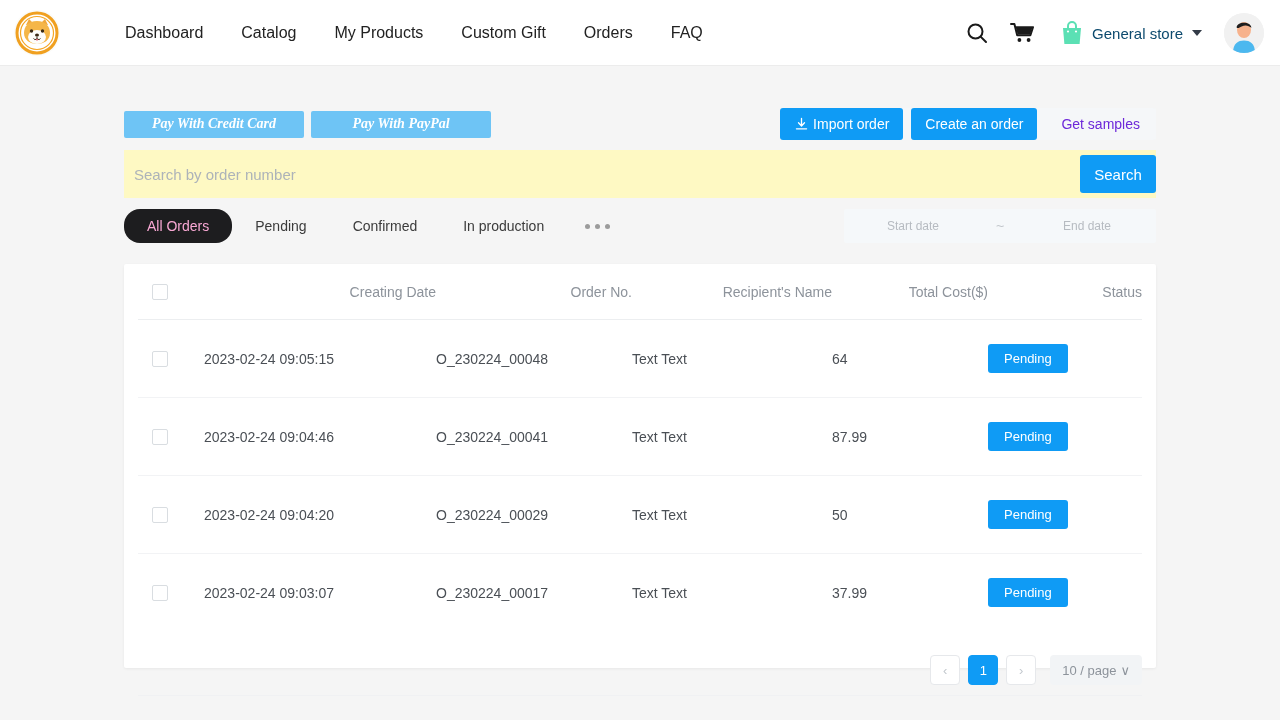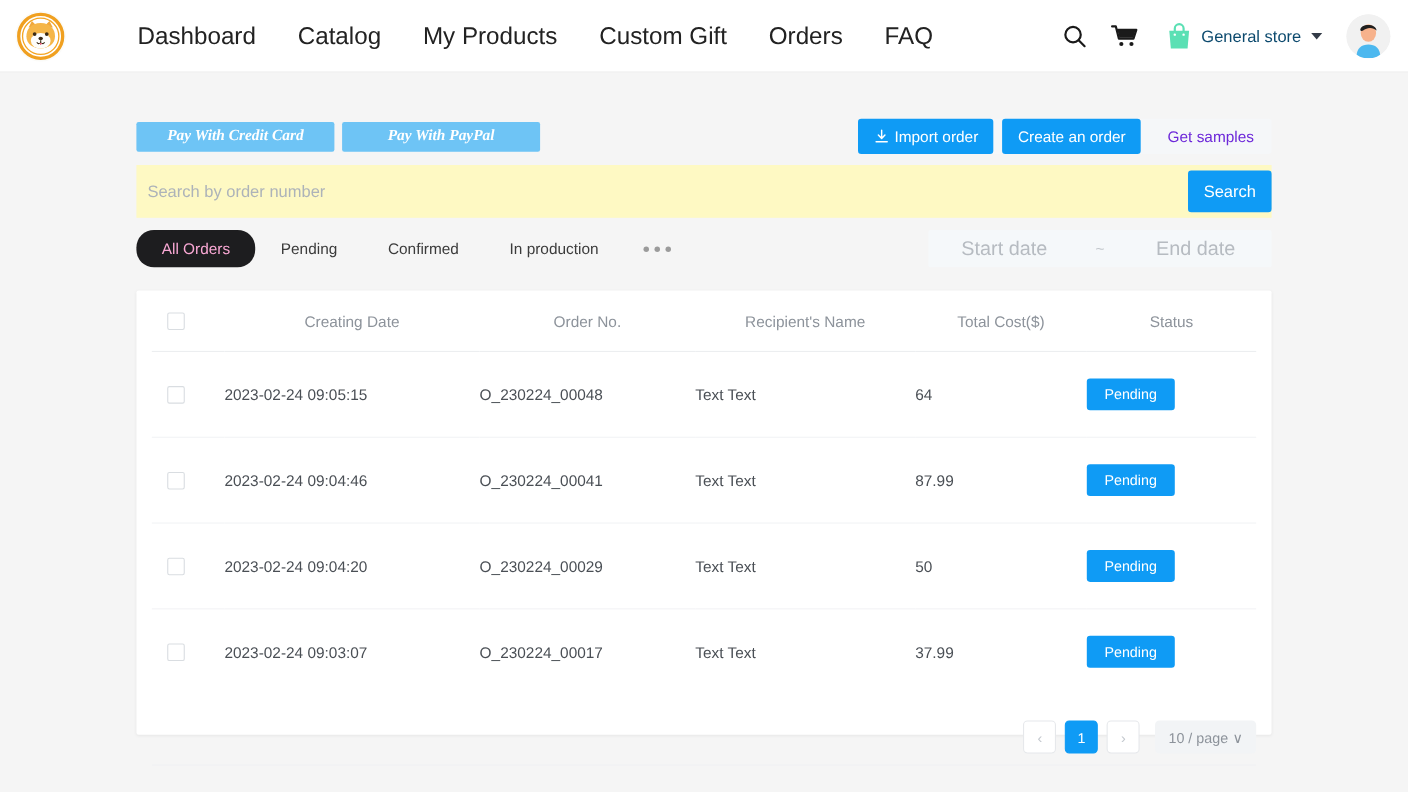--- a/index.html
+++ b/index.html
@@ -31,21 +31,21 @@
     border-radius: 50%;
     background: #fbfbf8;
     display: flex; align-items: center; justify-content: center;
   }
   .nav {
     display: flex; align-items: center;
     margin-left: 46px;
     gap: 0;
   }
   .nav-item {
-    font-size: 22px;
+    font-size: 16px;
     color: #222222;
     padding: 0 19px;
     line-height: 66px;
     cursor: pointer;
     white-space: nowrap;
   }
   .header-right {
     margin-left: auto;
     display: flex; align-items: center;
     gap: 0;
@@ -205,21 +205,21 @@
     margin-left: auto;
     display: flex; align-items: center;
     background: #f5f8fa;
     height: 34px;
     padding: 0 14px;
     border-radius: 2px;
     width: 312px;
     justify-content: space-between;
   }
   .date-field {
-    font-size: 18px; color: #ef4444;
+    font-size: 12px; color: #ef4444;
     border: none; outline: none; background: transparent;
     width: 110px;
     text-align: center;
   }
   .date-field::placeholder { color: #b6bbc1; }
   .date-sep { color: #c2c7cc; font-size: 14px; }
 
   
   .card {
     background: #ffffff;
@@ -227,21 +227,21 @@
     border-radius: 2px;
     box-shadow: 0 1px 3px rgba(0,0,0,0.06);
     padding: 0 14px;
     height: 404px;
   }
   table { width: 100%; border-collapse: collapse; }
   thead th {
     font-size: 14px;
     font-weight: normal;
     color: #8d939b;
-    text-align: center;
+    text-align: right;
     padding: 20px 0 19px 0;
     border-bottom: 1px solid #eceef0;
   }
   tbody td {
     font-size: 14px;
     color: #4a4f55;
     padding: 24px 0;
     border-bottom: 1px solid #f2f3f5;
     height: 66px;
   }

